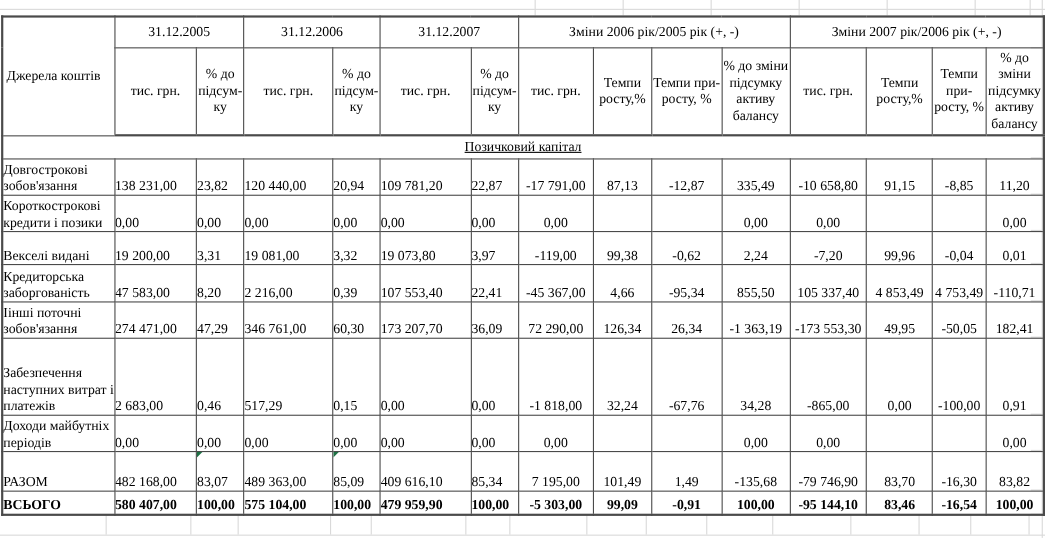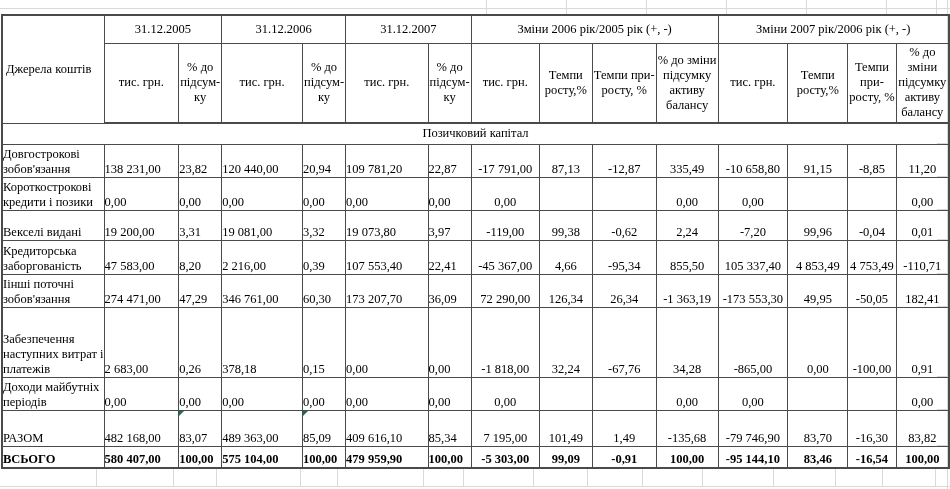--- a/index.html
+++ b/index.html
@@ -129,21 +129,21 @@
 при-
 росту, %</th>
         <th>% до
 зміни
 підсумку
 активу
 балансу</th>
       </tr>
     </thead>
     <tbody>
-      <tr class="sec" style="height:21px;">
+      <tr class="sec" style="height:21px;text-decoration:underline;">
         <td colspan="15">Позичковий капітал</td>
       </tr>
 
       <tr style="height:33px;">
         <td class="lbl">Довгострокові
 зобов'язання</td>
         <td class="num-l">138 231,00</td>
         <td class="num-l">23,82</td>
         <td class="num-l">120 440,00</td>
         <td class="num-l">20,94</td>
@@ -232,22 +232,22 @@
         <td class="num-c">49,95</td>
         <td class="num-c">-50,05</td>
         <td class="num-c">182,41</td>
       </tr>
 
       <tr style="height:70px;">
         <td class="lbl">Забезпечення
 наступних витрат і
 платежів</td>
         <td class="num-l">2 683,00</td>
-        <td class="num-l">0,26</td>
-        <td class="num-l">378,18</td>
+        <td class="num-l">0,46</td>
+        <td class="num-l">517,29</td>
         <td class="num-l">0,15</td>
         <td class="num-l">0,00</td>
         <td class="num-l">0,00</td>
         <td class="num-c">-1 818,00</td>
         <td class="num-c">32,24</td>
         <td class="num-c">-67,76</td>
         <td class="num-c">34,28</td>
         <td class="num-c">-865,00</td>
         <td class="num-c">0,00</td>
         <td class="num-c">-100,00</td>

